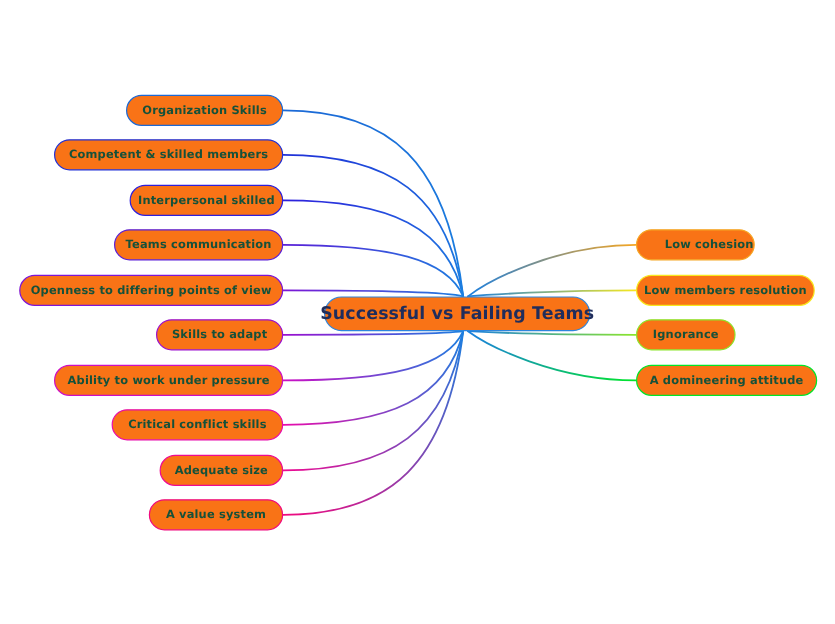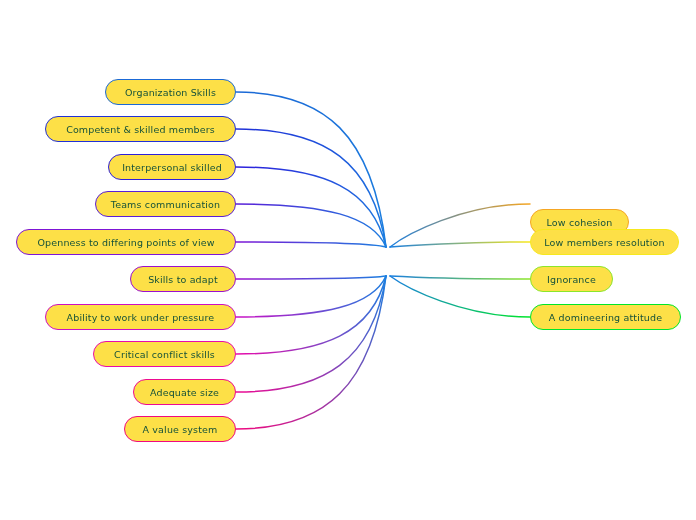--- a/index.html
+++ b/index.html
@@ -17,30 +17,30 @@
   #mindmap {
     position: absolute;
     left: 0;
     top: 0;
     width: 696px;
     height: 520px;
   }
   .node {
     position: absolute;
     box-sizing: border-box;
-    background: #fde047;
+    background: #f97316;
     border-style: solid;
     border-width: 1.6px;
     border-radius: 14px;
     display: flex;
     align-items: center;
     justify-content: center;
     color: #15513a;
     font-size: 9.5px;
-    font-weight: normal;
+    font-weight: bold;
     letter-spacing: 0.15px;
     white-space: nowrap;
     z-index: 5;
   }
   .node.central {
     border-width: 1.7px;
     border-radius: 16px;
     color: #1f2d5c;
     font-size: 14.5px;
     letter-spacing: 0.1px;
@@ -169,28 +169,31 @@
         <span>Critical conflict skills</span>
       </div>
       <div class="node" style="left: 133px; top: 379px; width: 103px; height: 26px; border-color: rgb(237, 10, 146); color: rgb(21, 81, 58);">
         <span>Adequate size</span>
       </div>
       <div class="node" style="left: 124px; top: 416px; width: 112px; height: 26px; border-color: rgb(240, 9, 127); color: rgb(21, 81, 58);">
         <span>A value system</span>
       </div>
     </div>
   <div id="right-nodes">
-      <div class="node" style="left: 530px; top: 209px; width: 99px; height: 26px; border-color: rgb(245, 166, 35); color: rgb(21, 81, 58);">
+      <div class="node" style="left: 530px; top: 191px; width: 99px; height: 26px; border-color: rgb(245, 166, 35); color: rgb(21, 81, 58); justify-content: flex-end;">
         <span>Low cohesion</span>
       </div>
       <div class="node" style="left: 530px; top: 229px; width: 149px; height: 26px; border-color: rgb(247, 232, 30); color: rgb(21, 81, 58);">
         <span>Low members resolution</span>
       </div>
       <div class="node" style="left: 530px; top: 266px; width: 83px; height: 26px; border-color: rgb(140, 230, 42); color: rgb(21, 81, 58);">
         <span>Ignorance</span>
       </div>
       <div class="node" style="left: 530px; top: 304px; width: 151px; height: 26px; border-color: rgb(0, 230, 42); color: rgb(21, 81, 58);">
         <span>A domineering attitude</span>
       </div>
     </div>
 
+  <div class="node central" id="central-node" style="left: 270px; top: 247px; width: 222px; height: 29px; border-color: rgb(46, 134, 222); color: rgb(31, 45, 92);">
+    <span>Successful vs Failing Teams</span>
+  </div>
 
 </div>
 
 </body></html>

